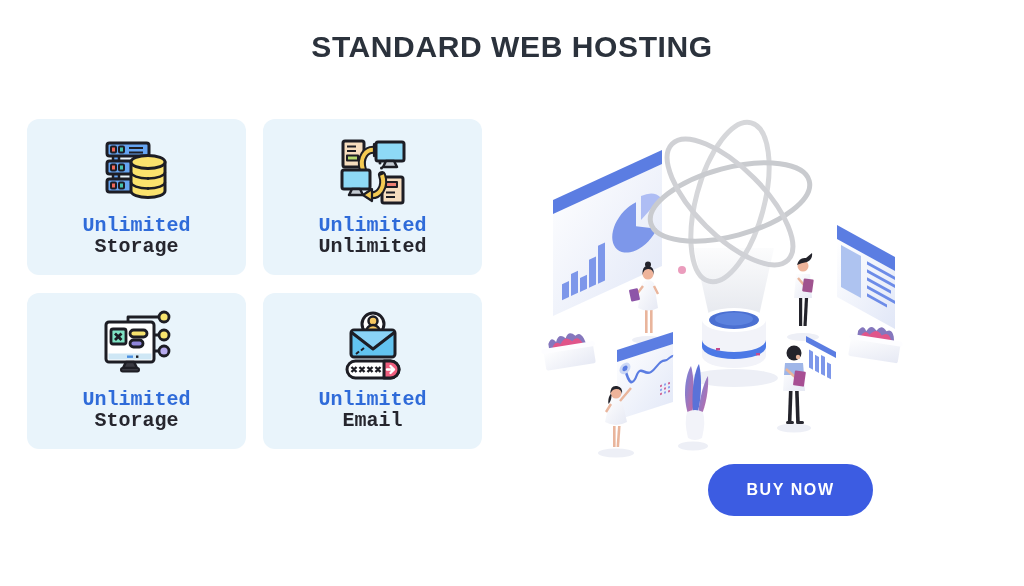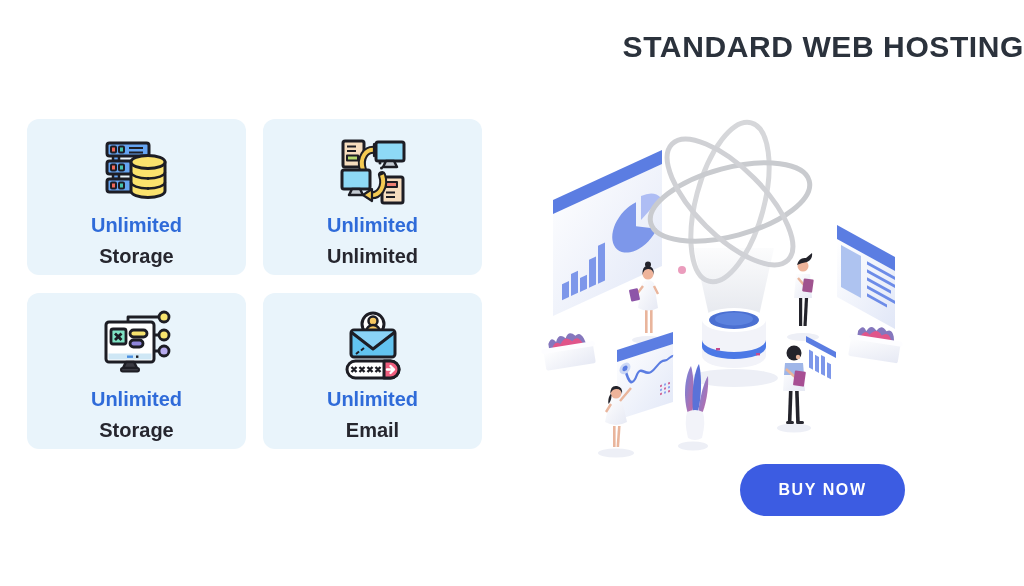--- a/index.html
+++ b/index.html
@@ -4,34 +4,34 @@
 <style>
   :root{
     --title-color:#2b323c; --card-bg:#e9f4fb; --feature-blue:#2f6bd9;
     --feature-dark:#26262e; --button-bg:#3c5ce2; --button-text:#ffffff;
     --accent-blue:#5b7de2; --chart-blue:#7d97ea;
   }
   *{box-sizing:border-box;margin:0;padding:0;}
   html,body{width:1024px;height:586px;}
   body{position:relative;background:#ffffff;overflow:hidden;
        font-family:"Liberation Sans",sans-serif;}
-  .page-title{position:absolute;top:30px;left:0;width:1024px;text-align:right;
+  .page-title{position:absolute;top:30px;left:0;width:1024px;text-align:center;
        font-size:30px;font-weight:bold;letter-spacing:.6px;color:var(--title-color);}
   .cards{position:absolute;left:27px;top:119px;display:grid;
        grid-template-columns:219px 219px;grid-auto-rows:156px;
        column-gap:17px;row-gap:18px;}
   .card{background:var(--card-bg);border-radius:12px;display:flex;
        flex-direction:column;align-items:center;padding-top:16px;}
   .card svg.icon{width:76px;height:76px;margin-bottom:4px;flex:none;}
-  .fline{font-family:Liberation Sans, sans-serif;font-weight:bold;font-size:20px;
+  .fline{font-family:Liberation Mono, monospace;font-weight:bold;font-size:20px;
        line-height:21px;text-align:left;}
   .fline.l1{color:var(--feature-blue);}
-  .fline.l2{color:var(--feature-dark);margin-top:10px;}
+  .fline.l2{color:var(--feature-dark);}
   .illus{position:absolute;left:518px;top:98px;width:400px;height:368px;}
-  .cta{position:absolute;left:740px;top:464px;width:165px;height:52px;
+  .cta{position:absolute;left:708px;top:464px;width:165px;height:52px;
        border:none;border-radius:26px;background:var(--button-bg);
        color:var(--button-text);font-family:"Liberation Sans",sans-serif;
        font-size:16px;font-weight:bold;letter-spacing:1.6px;cursor:pointer;
        display:flex;align-items:center;justify-content:center;}
 </style>
 </head>
 <body>
 
 <h1 class="page-title">STANDARD WEB HOSTING</h1>
 

